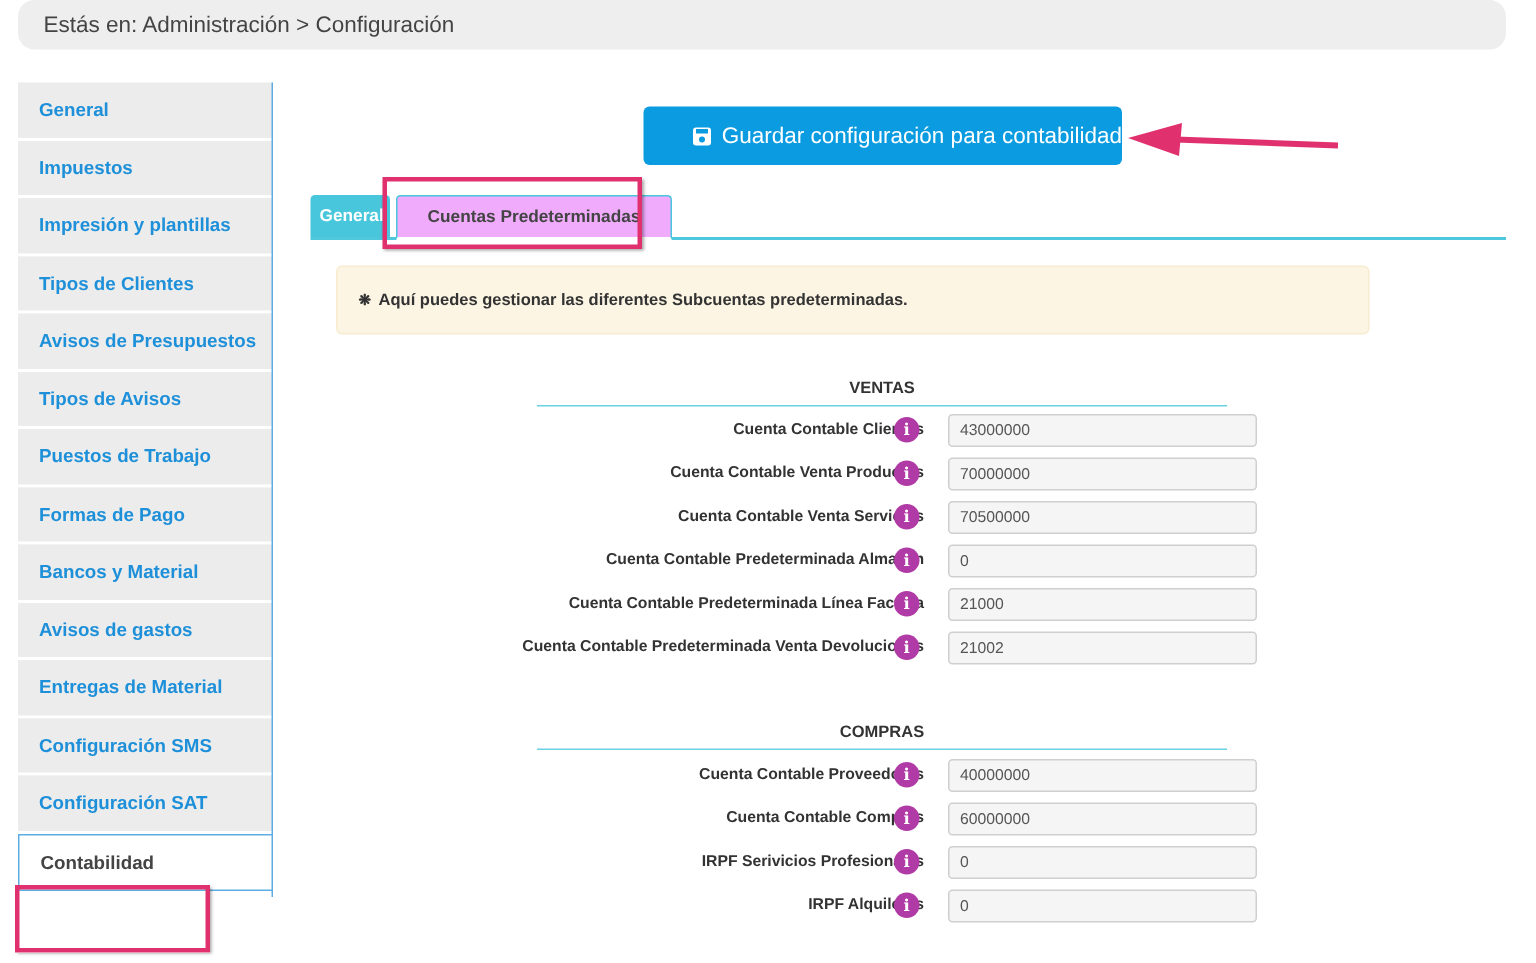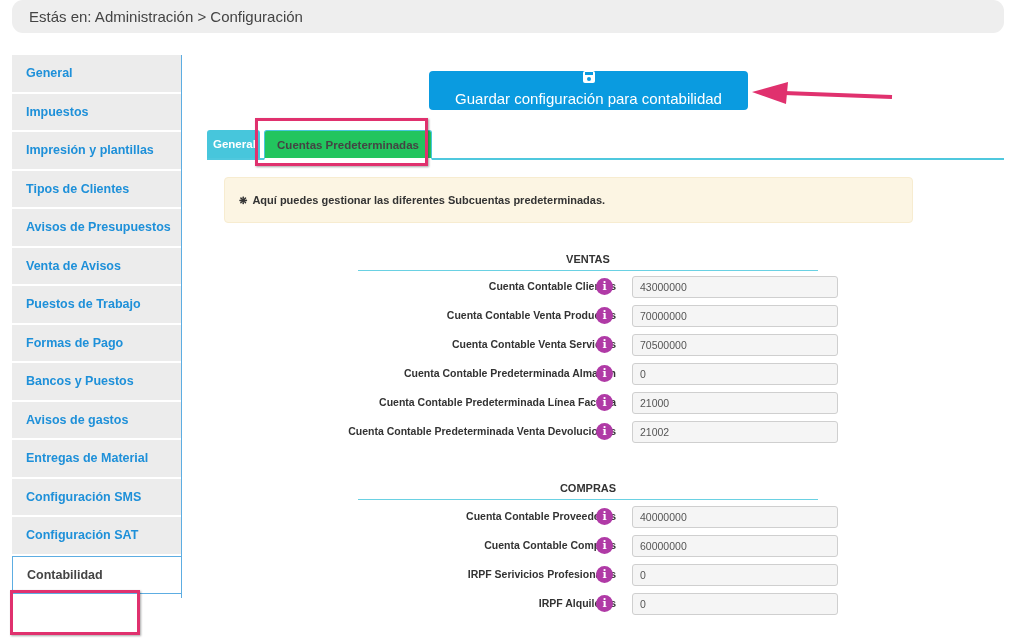--- a/index.html
+++ b/index.html
@@ -32,36 +32,36 @@
     .annot-box {
       position: absolute; border: 3px solid #e0316e; pointer-events: none;
       box-shadow: 1px 1px 2px rgba(0,0,0,0.35);
     }
 
     
     .save-btn {
       position: absolute; left: 429px; top: 71px; width: 319px; height: 39px;
       background: #0a9be0; color: #fff; border-radius: 4px; border: none;
       font-family: "Liberation Sans", sans-serif; font-size: 15px;
-      display: flex; align-items: center; justify-content: flex-start; gap: 7px; cursor: pointer; flex-direction: column;
+      display: flex; align-items: center; justify-content: flex-end; gap: 7px; cursor: pointer;
     }
     .floppy { width: 12px; height: 12px; background: #fff; border-radius: 2px; position: relative; }
     .floppy::before { content: ""; position: absolute; left: 2px; top: 1px; width: 8px; height: 3px; background: #0a9be0; }
     .floppy::after { content: ""; position: absolute; left: 4px; top: 6px; width: 4px; height: 4px; border-radius: 50%; background: #0a9be0; }
 
     .arrow { position: absolute; left: 752px; top: 80px; width: 142px; height: 26px; }
 
     
     .tabs { position: absolute; left: 207px; top: 130px; width: 797px; height: 30px; border-bottom: 2px solid #4fc8de; }
     .tab {
       position: absolute; top: 0; height: 28px; font-size: 11.5px; font-weight: bold;
       display: flex; align-items: center; padding: 0 6px; cursor: pointer;
     }
     .tab.general { left: 0; width: 53px; background: #47c6dc; color: #fff; border-radius: 3px 3px 0 0; }
-    .tab.cuentas { left: 57px; width: 168px; background: #22c55e; color: #444; border: 1px solid #47c6dc; border-bottom: 2px solid #fff; border-radius: 3px 3px 0 0; height: 30px; justify-content: center; }
+    .tab.cuentas { left: 57px; width: 184px; background: #f0abfc; color: #444; border: 1px solid #47c6dc; border-bottom: 2px solid #fff; border-radius: 3px 3px 0 0; height: 30px; justify-content: center; }
 
     
     .alert {
       position: absolute; left: 224px; top: 177px; width: 689px; height: 46px;
       background: #fcf5e3; border: 1px solid #f7ecd0; border-radius: 4px;
       font-size: 11px; font-weight: bold; color: #333; display: flex; align-items: center; padding-left: 14px; gap: 5px;
     }
     .bulb { font-size: 10px; }
 
     
@@ -88,24 +88,24 @@
 <body>
 
 <div class="breadcrumb">Estás en: Administración &gt; Configuración</div>
 
 <nav class="sidebar">
   <div class="side-item">General</div>
   <div class="side-item">Impuestos</div>
   <div class="side-item">Impresión y plantillas</div>
   <div class="side-item">Tipos de Clientes</div>
   <div class="side-item">Avisos de Presupuestos</div>
-  <div class="side-item">Venta de Avisos</div>
+  <div class="side-item">Tipos de Avisos</div>
   <div class="side-item">Puestos de Trabajo</div>
   <div class="side-item">Formas de Pago</div>
-  <div class="side-item">Bancos y Puestos</div>
+  <div class="side-item">Bancos y Material</div>
   <div class="side-item">Avisos de gastos</div>
   <div class="side-item">Entregas de Material</div>
   <div class="side-item">Configuración SMS</div>
   <div class="side-item">Configuración SAT</div>
   <div class="side-item active">Contabilidad</div>
 </nav>
 <div class="annot-box" style="left:10px; top:590px; width:130px; height:45px;"></div>
 
 <button class="save-btn">
   <span class="floppy"></span>

